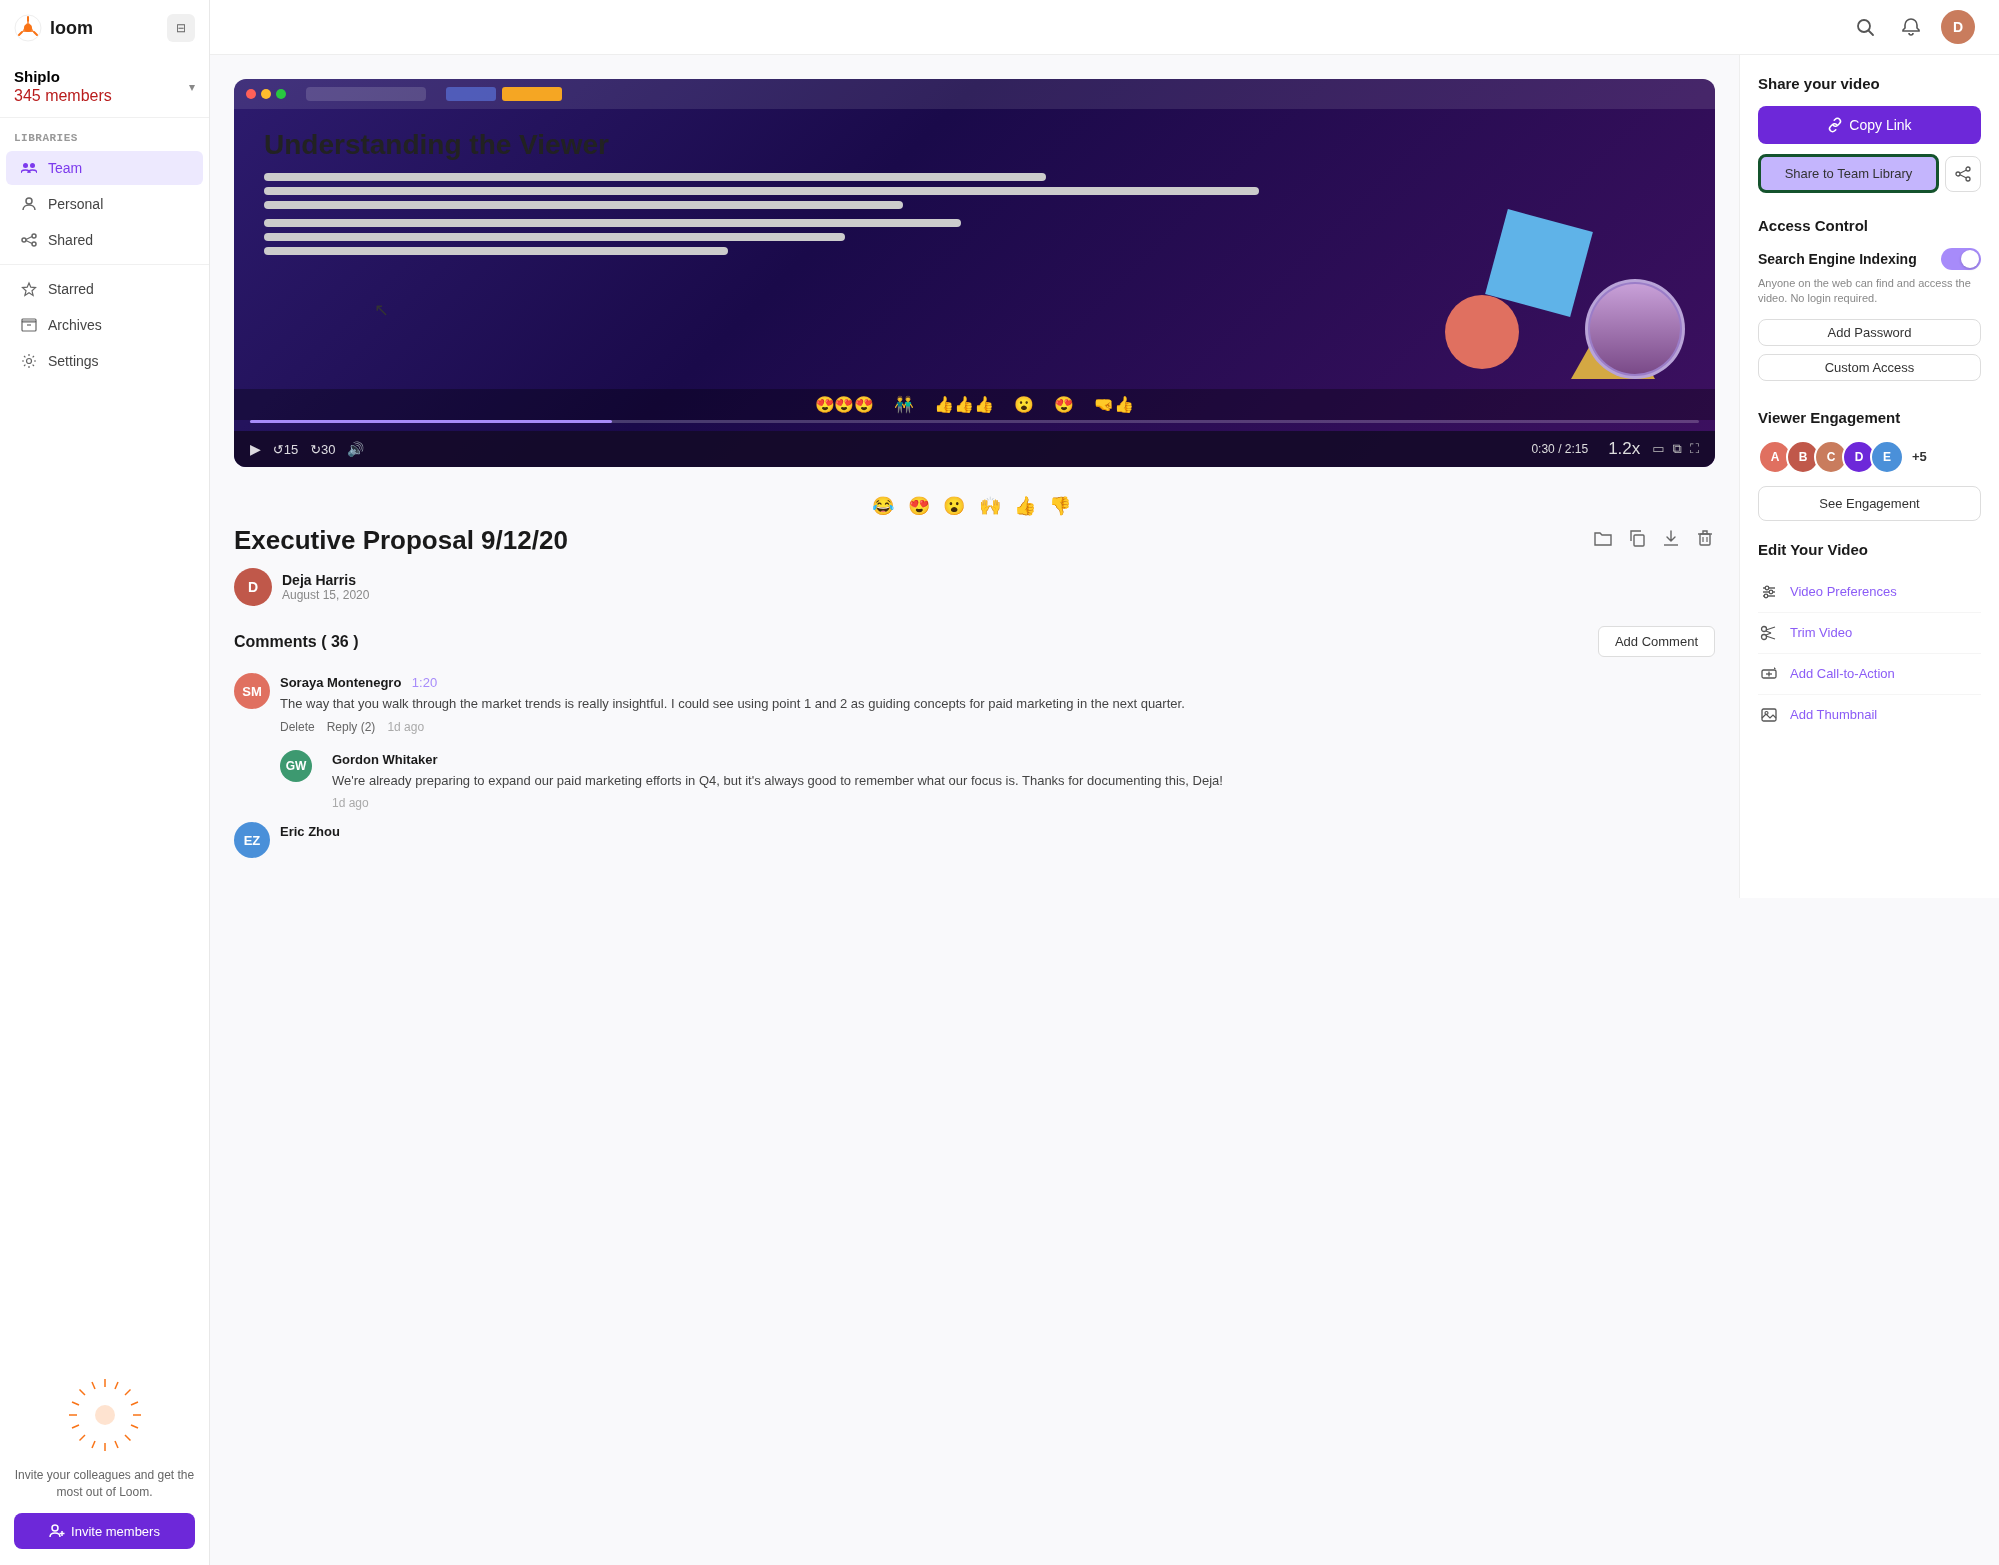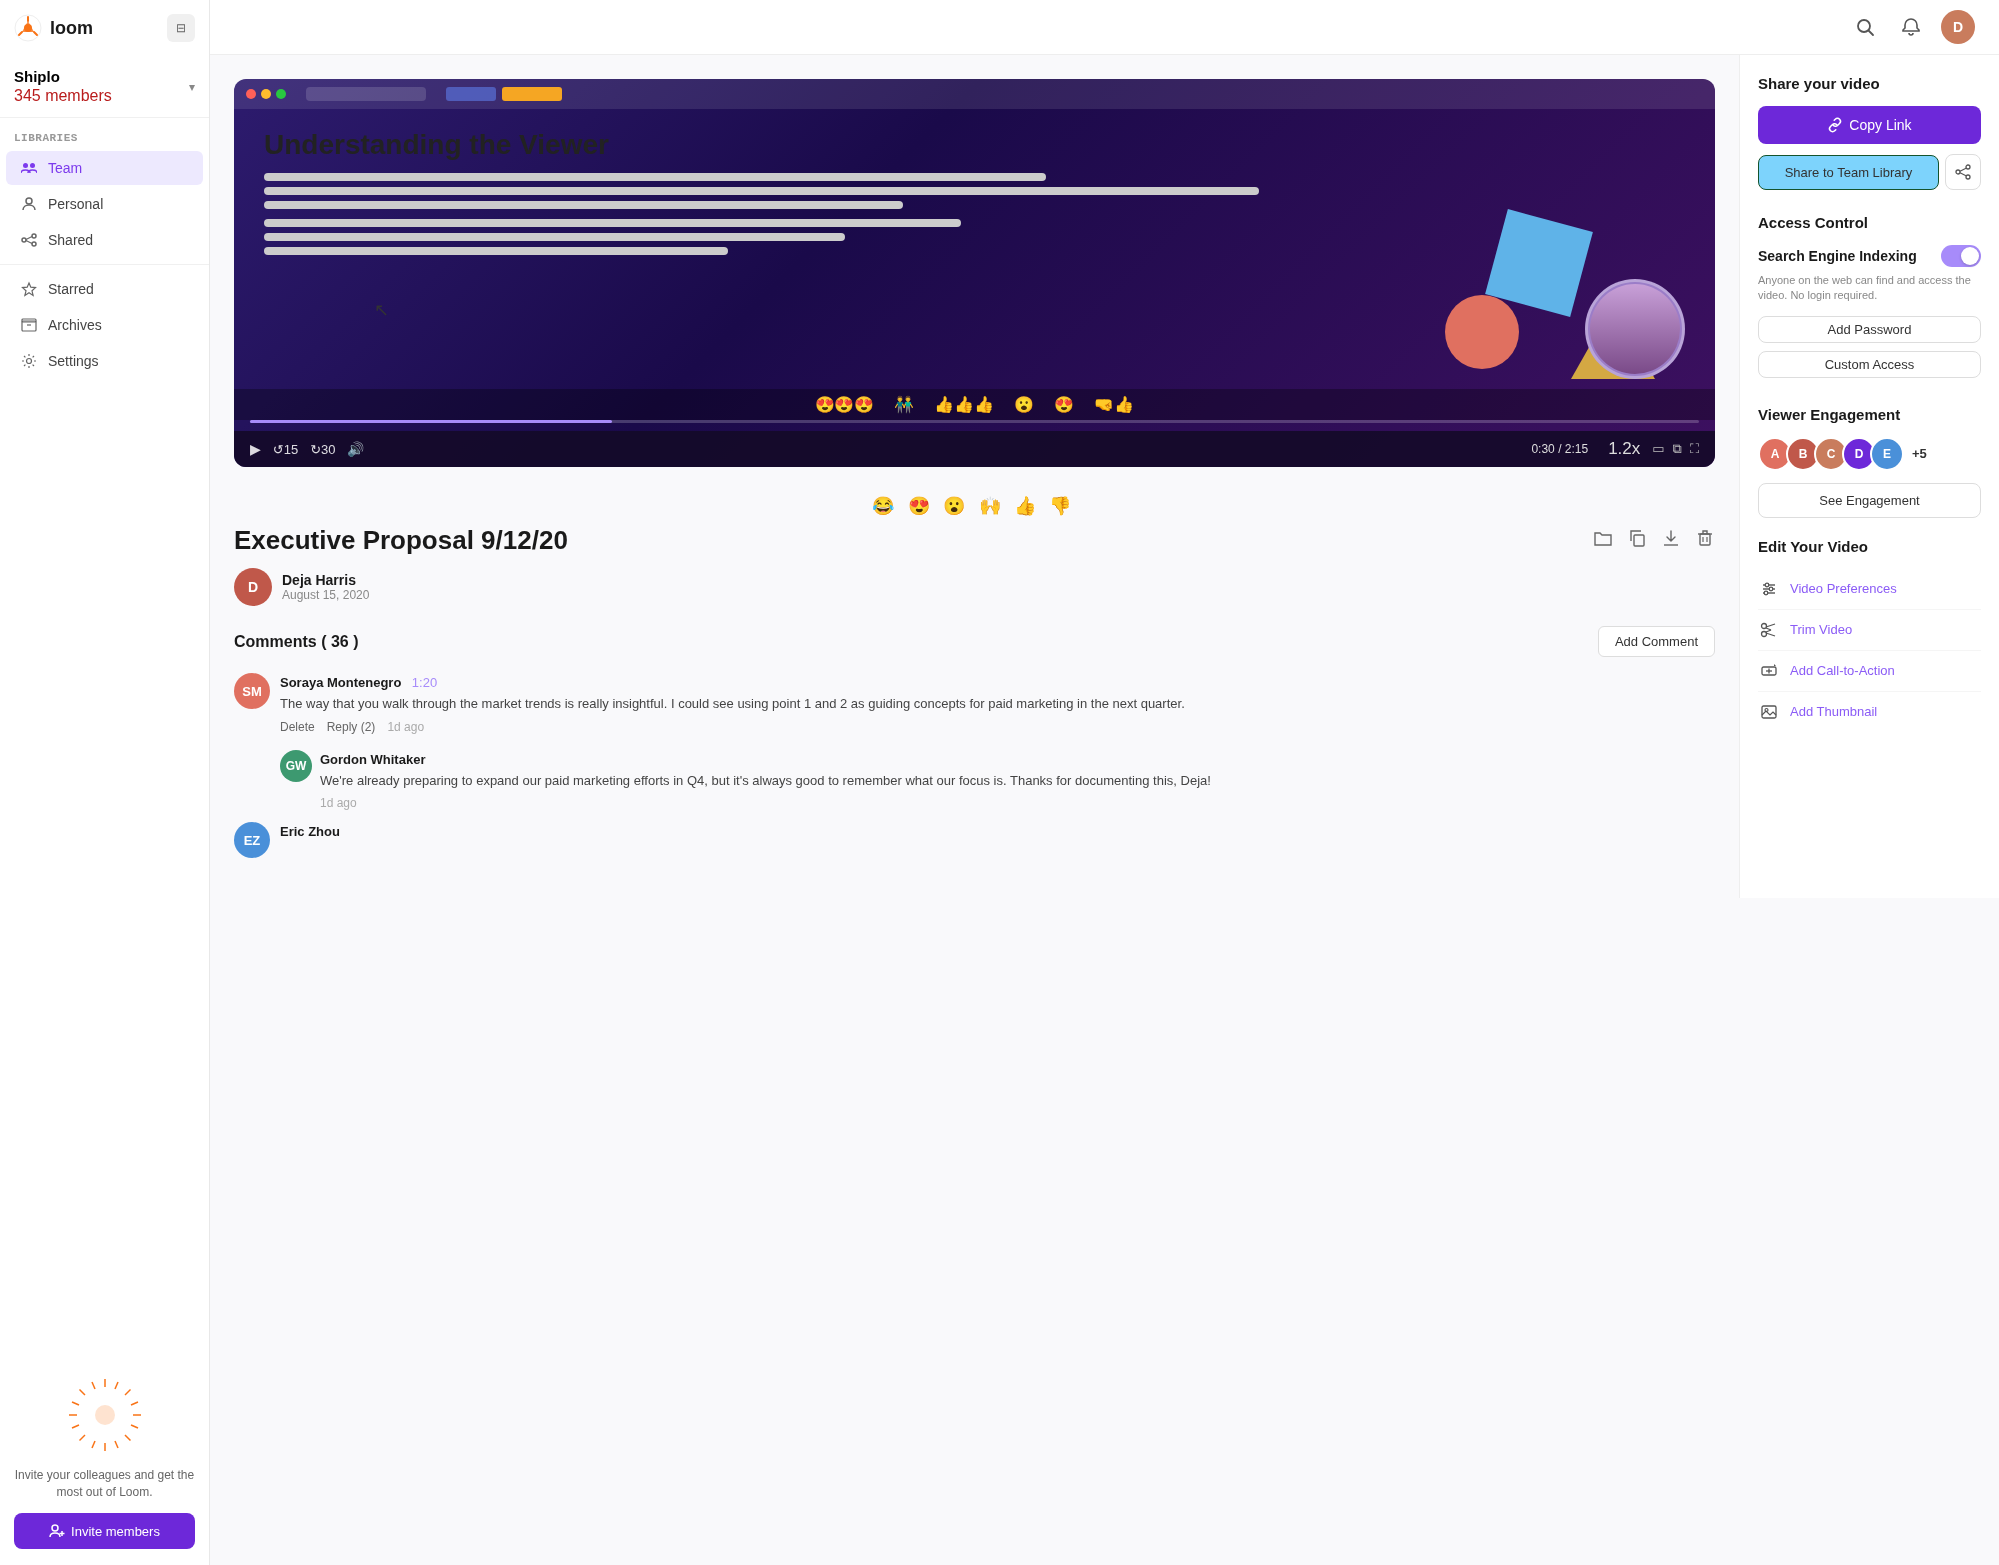--- a/index.html
+++ b/index.html
@@ -80,30 +80,30 @@
     .comment-avatar { width: 36px; height: 36px; border-radius: 50%; flex-shrink: 0; display: flex; align-items: center; justify-content: center; color: #fff; font-weight: 600; font-size: 13px; }
     .comment-body { flex: 1; }
     .comment-author { font-weight: 600; font-size: 13px; color: #1a1a1a; display: inline; }
     .comment-timestamp { color: #a78bfa; font-size: 13px; margin-left: 6px; cursor: pointer; }
     .comment-text { font-size: 13px; color: #444; line-height: 1.5; margin-top: 3px; }
     .comment-actions { display: flex; gap: 12px; margin-top: 6px; font-size: 12px; color: #666; }
     .comment-action { cursor: pointer; }
     .comment-action.delete { color: #666; }
     .comment-time { color: #aaa; }
 
-    .reply { display: flex; gap: 8px; margin-left: 46px; margin-bottom: 12px; }
+    .reply { display: flex; gap: 20px; margin-left: 46px; margin-bottom: 12px; }
     .reply-avatar { width: 32px; height: 32px; border-radius: 50%; flex-shrink: 0; display: flex; align-items: center; justify-content: center; color: #fff; font-weight: 600; font-size: 12px; }
 
     
     .right-panel { width: 260px; background: #fff; border-left: 1px solid #eee; padding: 20px 18px; overflow-y: auto; flex-shrink: 0; }
     .panel-section { margin-bottom: 24px; }
     .panel-section-title { font-size: 15px; font-weight: 700; color: #1a1a1a; margin-bottom: 14px; }
     .copy-link-btn { width: 100%; background: #6d28d9; color: #fff; border: none; border-radius: 8px; padding: 11px; font-size: 14px; font-weight: 500; cursor: pointer; display: flex; align-items: center; justify-content: center; gap: 6px; margin-bottom: 10px; }
     .share-library-row { display: flex; align-items: center; gap: 6px; }
-    .share-library-btn { flex: 1; background: #7dd3fc; border: 1px solid #14532d; border-radius: 8px; padding: 9px 12px; font-size: 13px; font-weight: 500; cursor: pointer; color: #333; }
+    .share-library-btn { flex: 1; background: #c4b5fd; border: 3px solid #14532d; border-radius: 8px; padding: 9px 12px; font-size: 13px; font-weight: 500; cursor: pointer; color: #333; }
     .share-icon-btn { width: 36px; height: 36px; background: #fff; border: 1px solid #ddd; border-radius: 8px; display: flex; align-items: center; justify-content: center; cursor: pointer; color: #555; font-size: 15px; }
 
     .access-control-section { margin-bottom: 20px; }
     .access-row { display: flex; align-items: center; justify-content: space-between; margin-bottom: 6px; }
     .access-label { font-size: 14px; font-weight: 600; color: #1a1a1a; }
     .toggle { width: 40px; height: 22px; background: #a78bfa; border-radius: 11px; position: relative; cursor: pointer; }
     .toggle-knob { width: 18px; height: 18px; background: #fff; border-radius: 50%; position: absolute; right: 2px; top: 2px; box-shadow: 0 1px 3px rgba(0,0,0,0.2); }
     .access-desc { font-size: 11px; color: #888; line-height: 1.4; margin-bottom: 12px; }
     .access-btn { width: 100%; background: #fff; border: 1px solid #ddd; border-radius: 8px; padding: 5px; font-size: 13px; color: #333; cursor: pointer; margin-bottom: 8px; font-weight: 500; }
 

